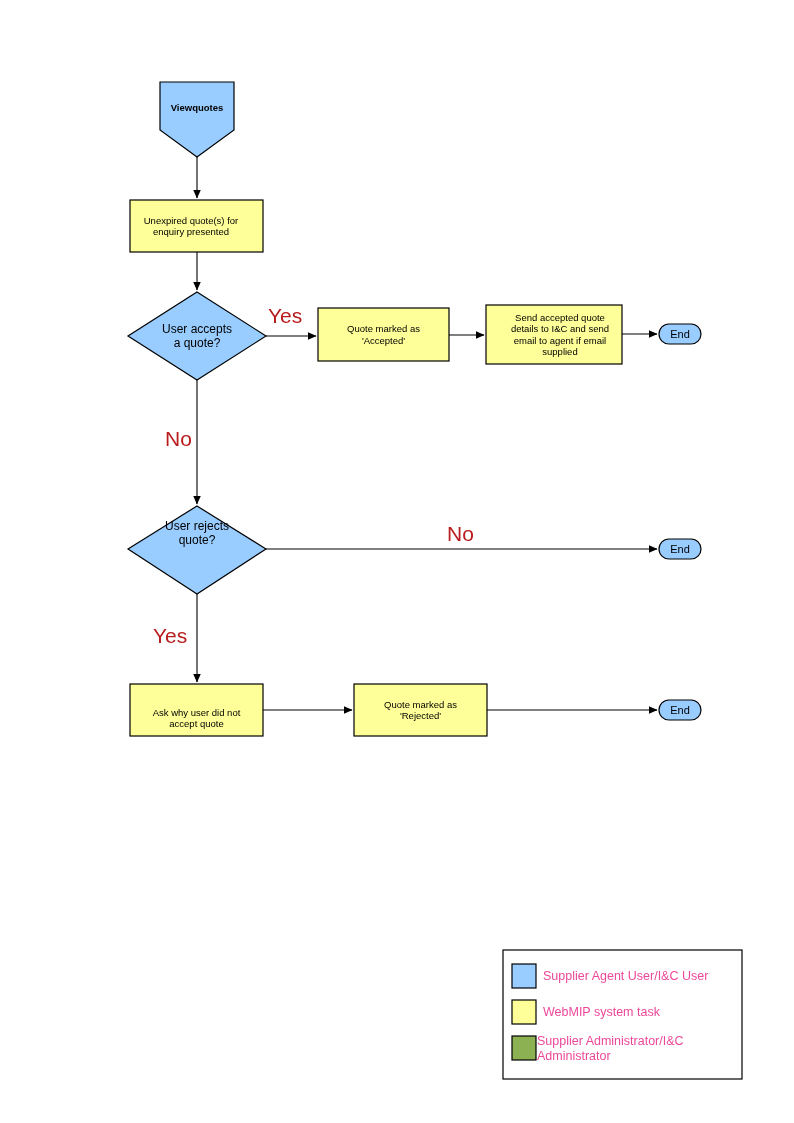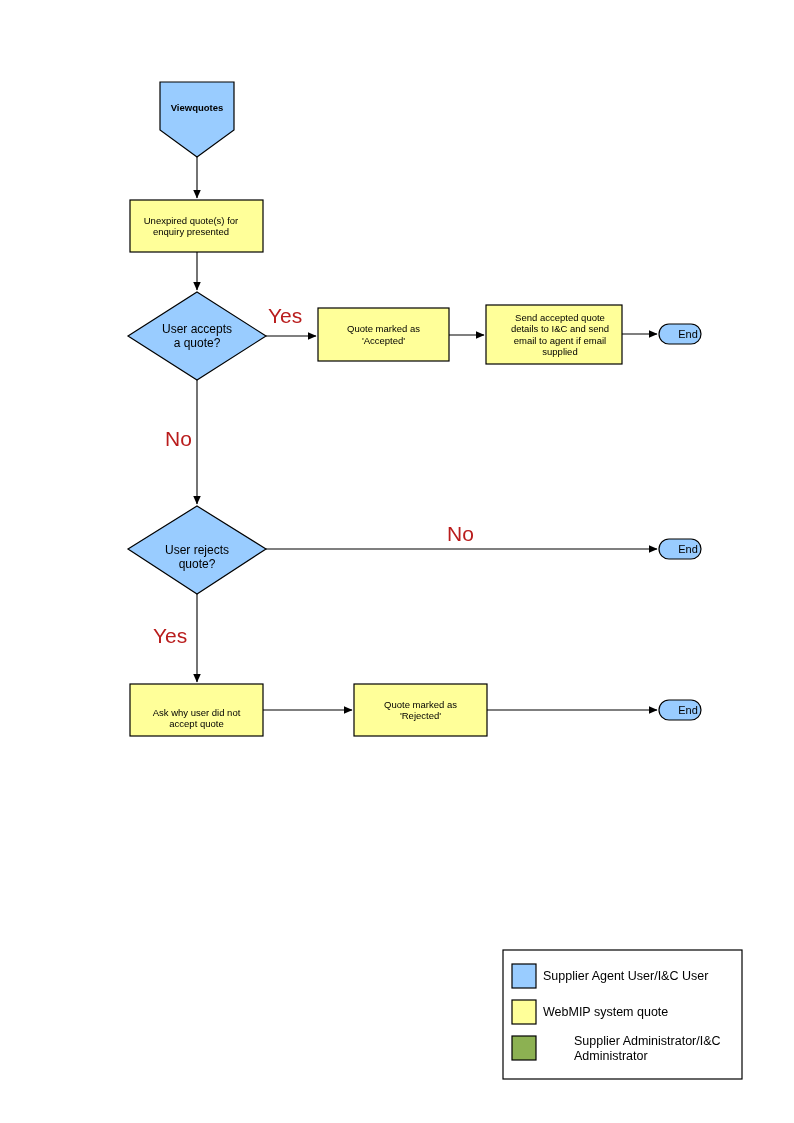--- a/index.html
+++ b/index.html
@@ -34,29 +34,29 @@
   }
   .edge-label {
     position: absolute;
     color: #b91c1c;
     font-size: 21px;
     line-height: 1;
     white-space: nowrap;
   }
   .legend-label {
     position: absolute;
-    color: #000000;
+    color: #ec4899;
     font-size: 12.5px;
     line-height: 1.22;
     white-space: pre-line;
   }
   .task-text { font-size: 9.5px; }
   .decision-text { font-size: 12px; }
   .start-text { font-size: 9.5px; }
-  .end-text { font-size: 11px; padding-left: 8px; }
+  .end-text { font-size: 11px; }
 </style>
 </head>
 <body>
 
 <svg id="canvas" viewBox="0 0 794 1123" xmlns="http://www.w3.org/2000/svg">
   <defs>
     <marker id="arrowhead" markerWidth="9" markerHeight="9" refX="8.4" refY="4.5" orient="auto" markerUnits="userSpaceOnUse">
       <path d="M0,0.6 L9,4.5 L0,8.4 z" fill="#000000"></path>
     </marker>
   </defs>
@@ -112,35 +112,35 @@
 <div class="node-label task-text" style="left:130px; top:200px; width:122px; height:52px;">Unexpired quote(s) for<br>enquiry presented</div>
 
 <div class="node-label decision-text" style="left:140px; top:313px; width:114px; height:46px;">User accepts<br>a quote?</div>
 
 <div class="node-label task-text" style="left:318px; top:308px; width:131px; height:53px;">Quote  marked as<br>'Accepted'</div>
 
 <div class="node-label task-text" style="left:486px; top:305px; width:148px; height:59px;">Send accepted quote<br>details to I&amp;C and send<br>email to agent if email<br>supplied</div>
 
 <div class="node-label end-text" style="left:659px; top:324px; width:42px; height:20px;">End</div>
 
-<div class="node-label decision-text" style="left:140px; top:534px; width:114px; height:46px;">User rejects<br>quote?</div>
+<div class="node-label decision-text" style="left:140px; top:510px; width:114px; height:46px;">User rejects<br>quote?</div>
 
 <div class="node-label end-text" style="left:659px; top:539px; width:42px; height:20px;">End</div>
 
 <div class="node-label task-text" style="left:130px; top:684px; width:133px; height:68px;">Ask why user did not<br>accept quote</div>
 
 <div class="node-label task-text" style="left:354px; top:684px; width:133px; height:52px;">Quote  marked as<br>'Rejected'</div>
 
 <div class="node-label end-text" style="left:659px; top:700px; width:42px; height:20px;">End</div>
 
 <div class="edge-label" style="left:268px; top:305px;">Yes</div>
 
 <div class="edge-label" style="left:165px; top:428px;">No</div>
 
 <div class="edge-label" style="left:447px; top:523px;">No</div>
 
 <div class="edge-label" style="left:153px; top:625px;">Yes</div>
 
 <div class="legend-label" style="left:543px; top:969px; width:195px;">Supplier Agent User/I&amp;C User</div>
 
-<div class="legend-label" style="left:543px; top:1005px; width:195px;">WebMIP system quote</div>
+<div class="legend-label" style="left:543px; top:1005px; width:195px;">WebMIP system task</div>
 
-<div class="legend-label" style="left:574px; top:1034px; width:195px;">Supplier Administrator/I&amp;C<br>Administrator</div>
+<div class="legend-label" style="left:537px; top:1034px; width:195px;">Supplier Administrator/I&amp;C<br>Administrator</div>
 
 </body></html>

